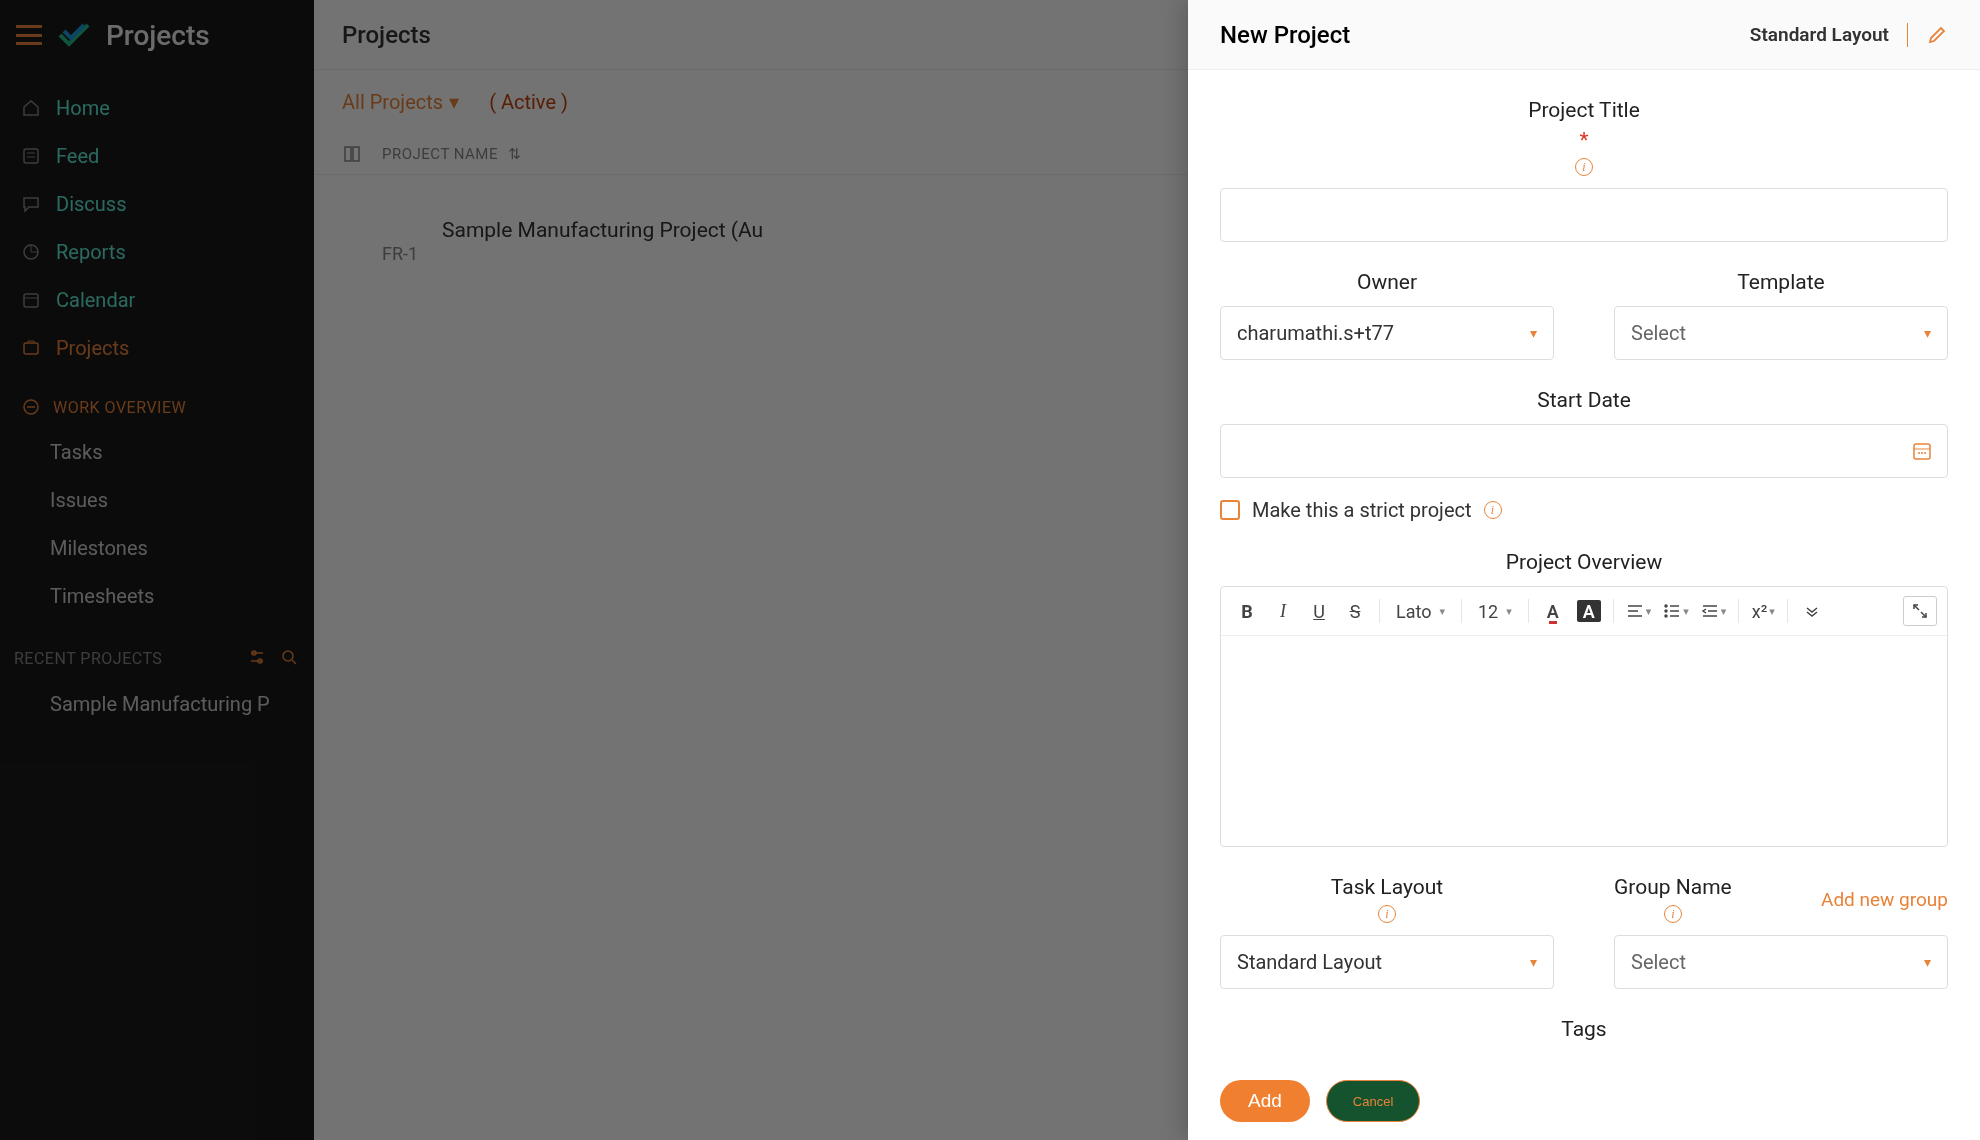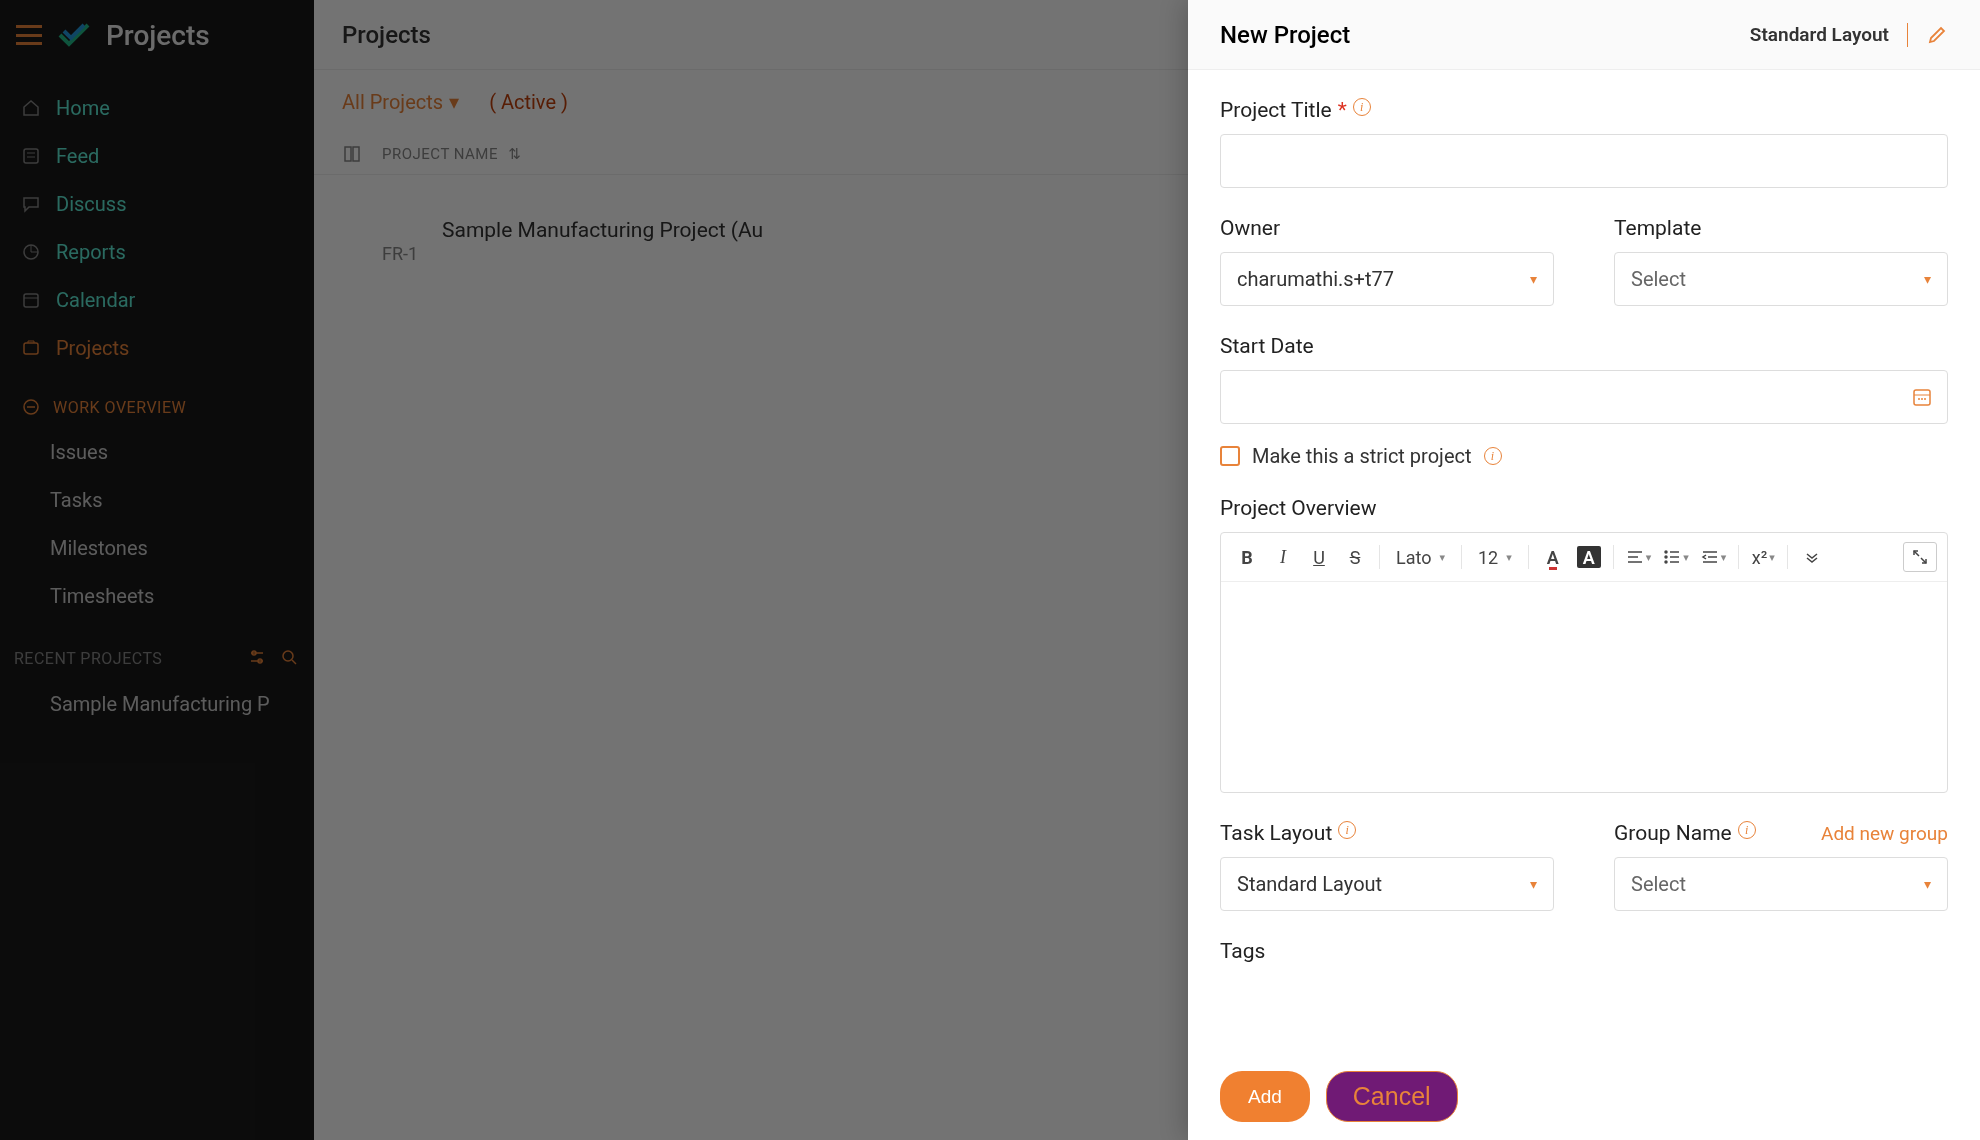--- a/index.html
+++ b/index.html
@@ -207,21 +207,23 @@
   gap: 60px;
   margin-bottom: 28px;
 }
 .form-group { flex: 1; }
 .form-group.full { width: 100%; }
 .label {
   font-size: 21px;
   color: #222;
   margin-bottom: 12px;
   display: flex;
+  align-items: center;
   gap: 6px;
+  flex-direction: column;
 }
 .req { color: #d32; }
 .info-ic {
   width: 18px;
   height: 18px;
   border: 1.5px solid #e8833a;
   border-radius: 50%;
   display: inline-flex;
   align-items: center;
   justify-content: center;
@@ -335,26 +337,26 @@
 .btn-primary {
   background: #f08030;
   color: #fff;
   border: none;
   border-radius: 22px;
   padding: 10px 28px;
   font-size: 19px;
   cursor: pointer;
 }
 .btn-secondary {
-  background: #701a75;
+  background: #14532d;
   color: #e8833a;
   border: 1.5px solid #e8833a;
   border-radius: 22px;
   padding: 10px 26px;
-  font-size: 25px;
+  font-size: 13px;
   cursor: pointer;
 }
 svg { display: block; }
 </style>
 </head>
 <body>
 
 <div class="app">
   <div class="sidebar">
     <div class="sidebar-header">
@@ -427,22 +429,22 @@
       </div>
       <div class="nav-section">
         <span class="nav-icon" style="color:#e8833a">
             <svg width="18" height="18" viewBox="0 0 18 18">
               <circle cx="9" cy="9" r="7" fill="none" stroke="currentColor" stroke-width="1.5"></circle>
               <line x1="5" y1="9" x2="13" y2="9" stroke="currentColor" stroke-width="1.5"></line>
             </svg>
           </span>
         <span>WORK OVERVIEW</span>
       </div>
+      <div class="sub-item">Tasks</div>
       <div class="sub-item">Issues</div>
-      <div class="sub-item">Tasks</div>
       <div class="sub-item">Milestones</div>
       <div class="sub-item">Timesheets</div>
       <div class="recent-header">
         <span>RECENT PROJECTS</span>
         <span class="spacer"></span>
         <span class="ic">
             <svg width="18" height="18" viewBox="0 0 18 18" stroke="currentColor" stroke-width="1.5">
               <line x1="3" y1="5" x2="15" y2="5"></line>
               <line x1="3" y1="13" x2="15" y2="13"></line>
               <circle cx="6" cy="5" r="2" fill="none"></circle>

